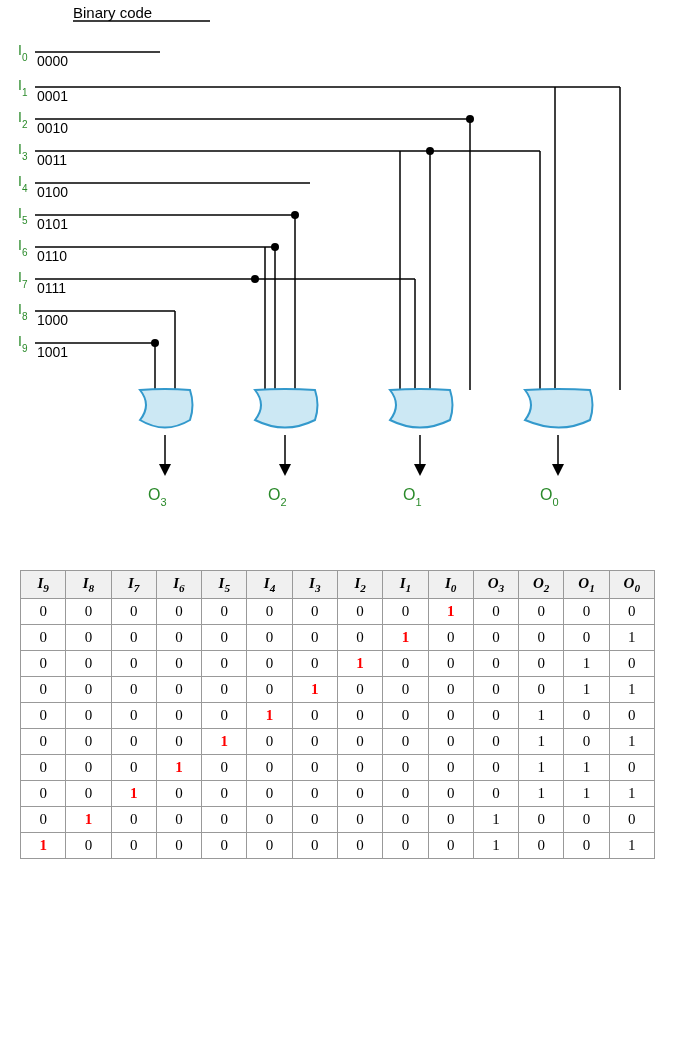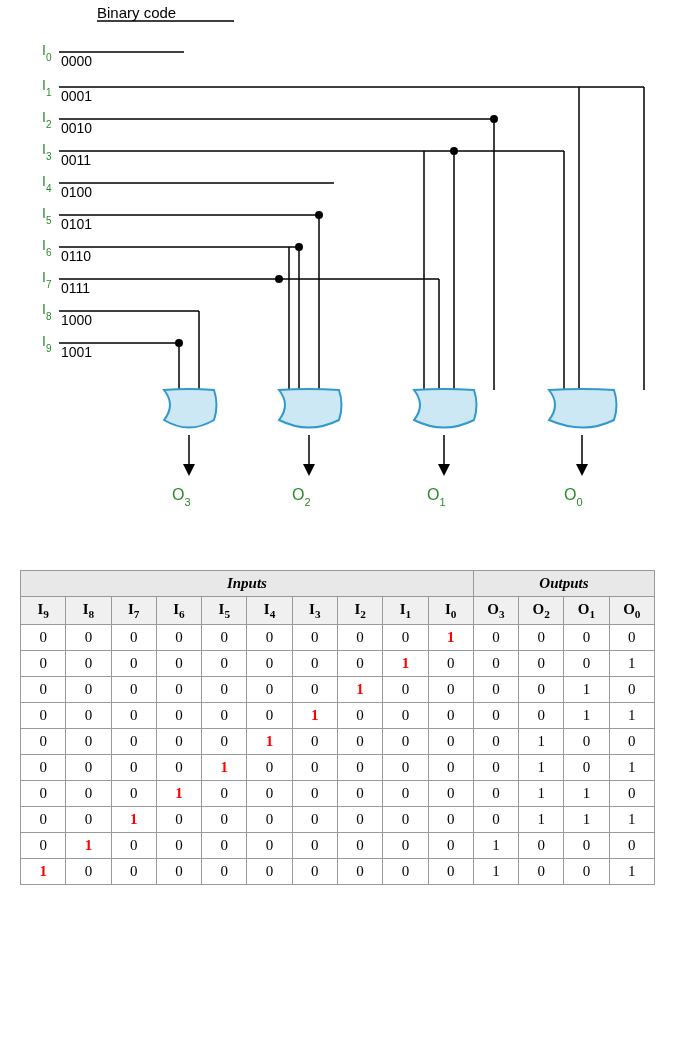--- a/index.html
+++ b/index.html
@@ -9,21 +9,20 @@
       background: white;
       font-family: 'Times New Roman', Times, serif;
       font-size: 15px;
     }
 
     
     .diagram-area {
       position: relative;
       width: 675px;
       height: 560px;
-      padding-left: 24px;
     }
 
     
     .table-area {
       padding: 0 20px 30px 20px;
     }
     .table-title {
       text-align: center;
       font-size: 18px;
       margin-bottom: 10px;
@@ -155,24 +154,20 @@
       </marker>
     </defs>
 
   </svg>
 </div>
 
 <div class="table-area">
   <div class="table-title"></div>
   <table>
     <thead>
-      <tr>
-        <th colspan="10" class="inputs-header"><em>Inputs</em></th>
-        <th colspan="4" class="outputs-header"><em>Outputs</em></th>
-      </tr>
       <tr id="col-headers-row">
 
       <th>I<sub>9</sub></th>
           <th>I<sub>8</sub></th>
           <th>I<sub>7</sub></th>
           <th>I<sub>6</sub></th>
           <th>I<sub>5</sub></th>
           <th>I<sub>4</sub></th>
           <th>I<sub>3</sub></th>
           <th>I<sub>2</sub></th>

